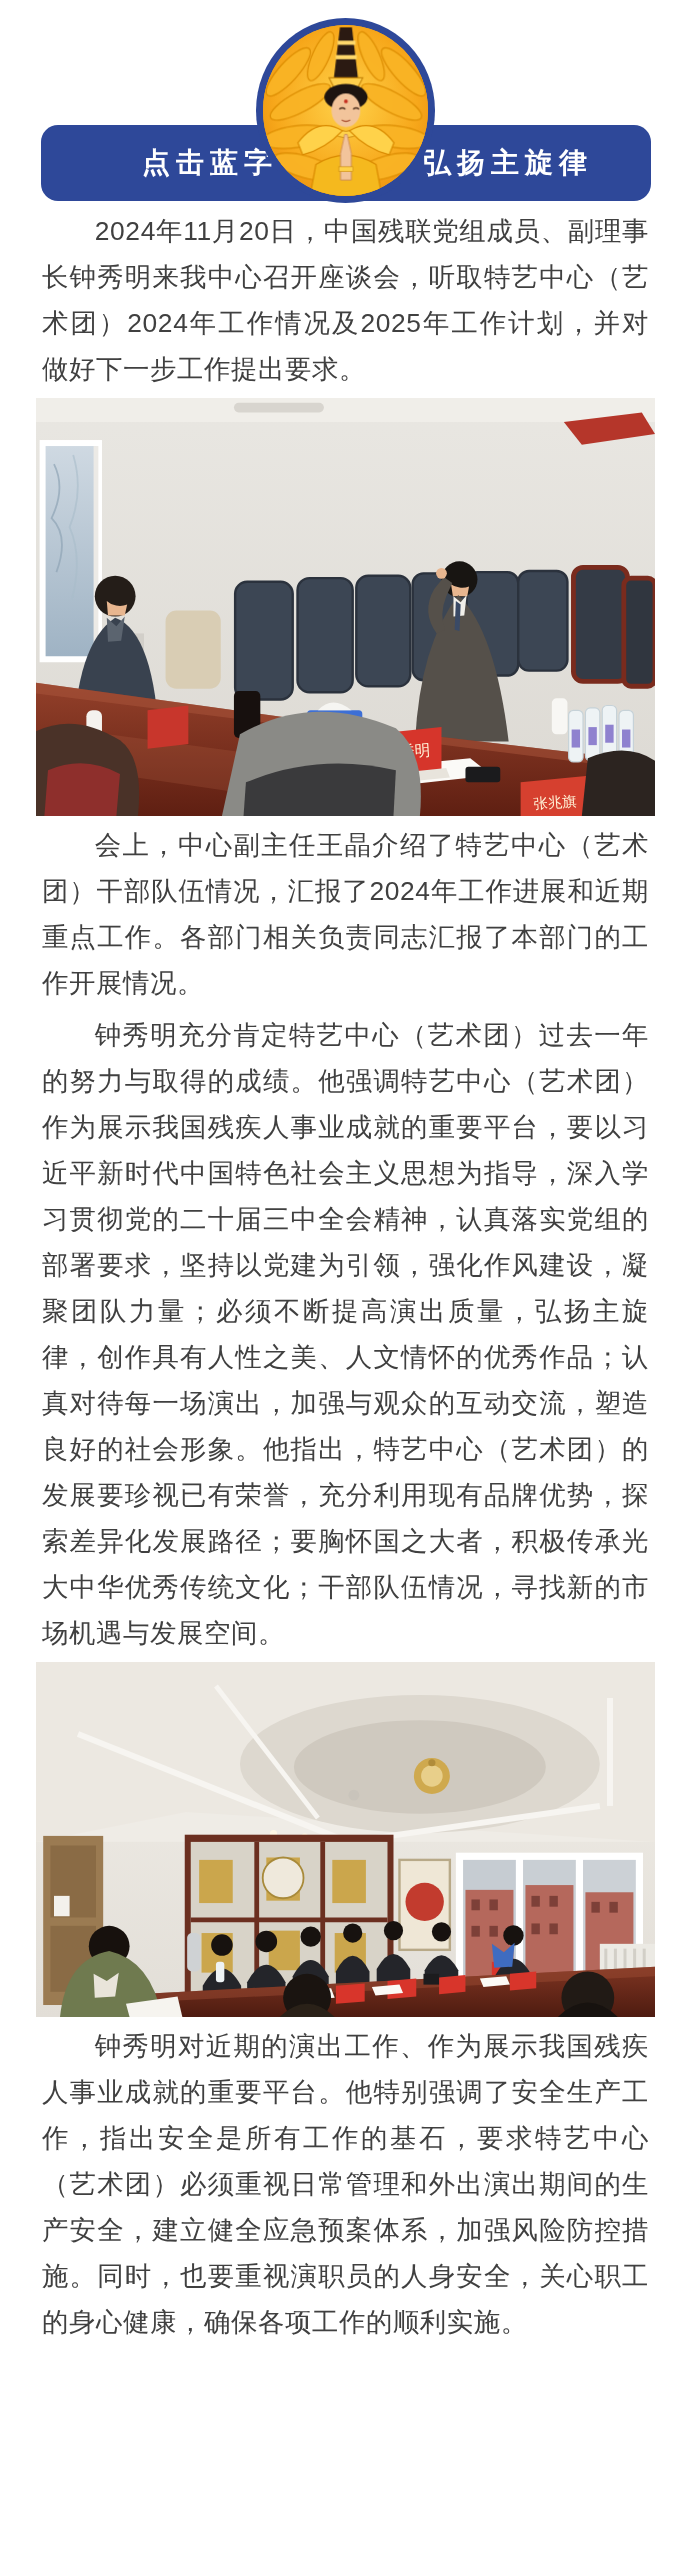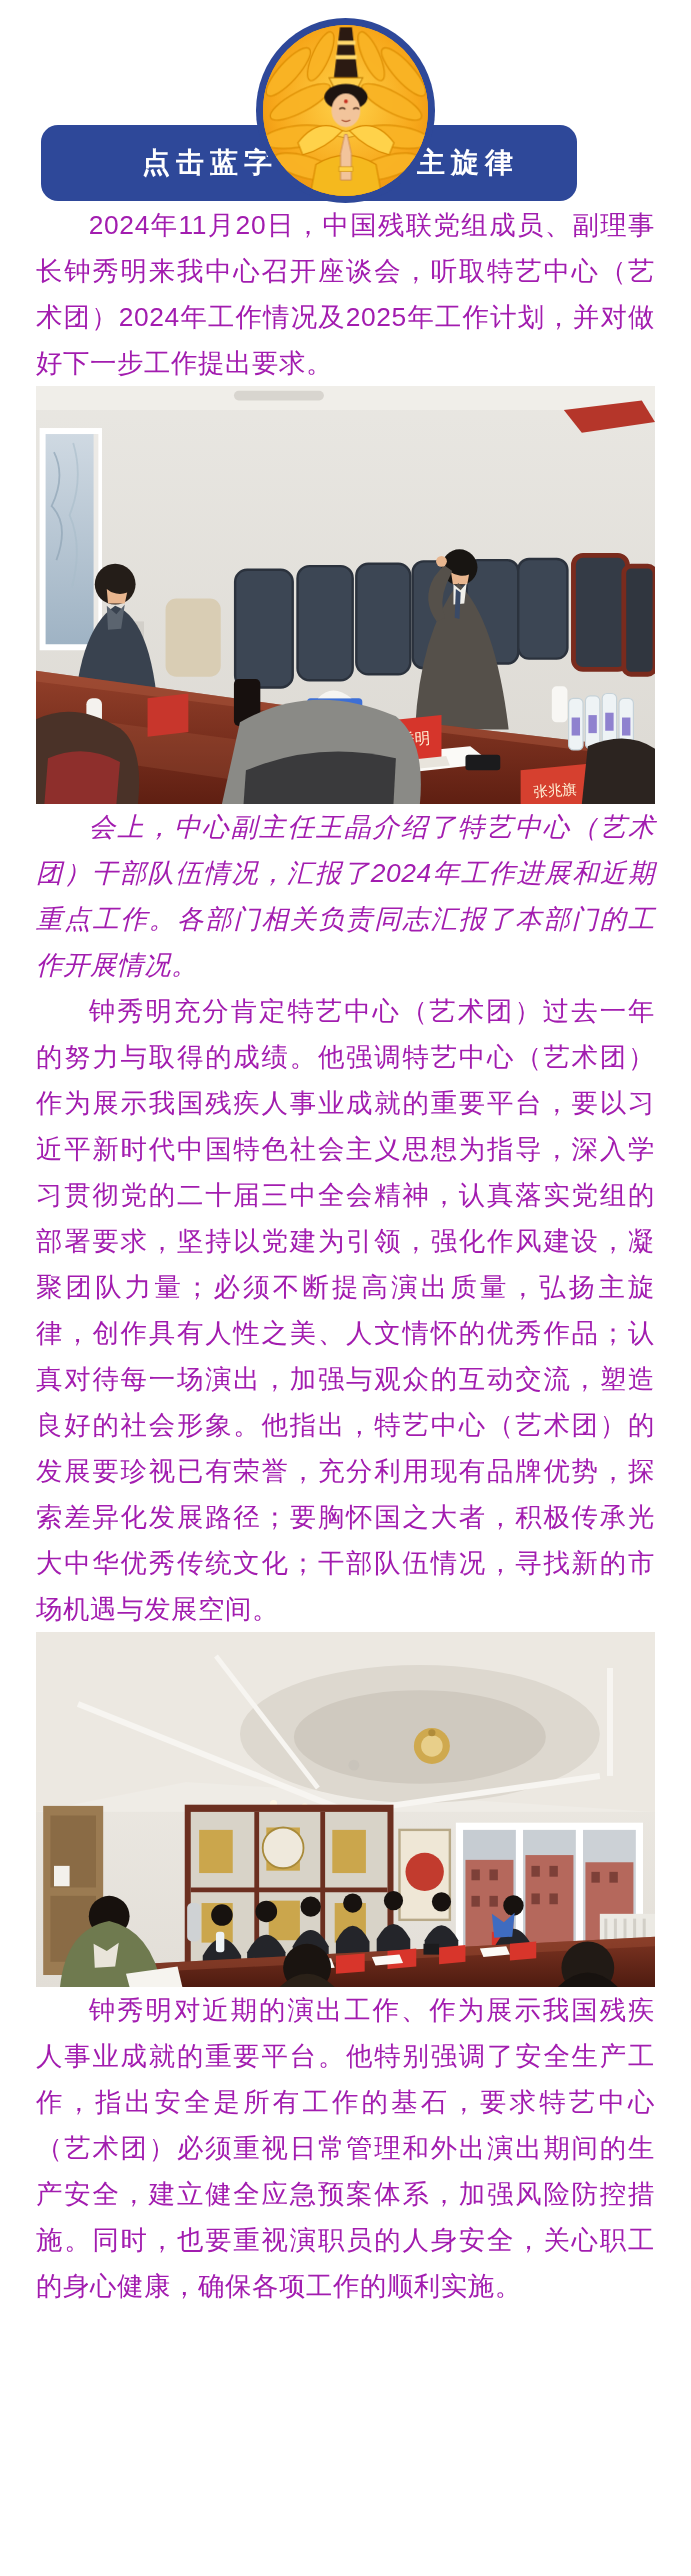--- a/index.html
+++ b/index.html
@@ -1,38 +1,38 @@
 <!DOCTYPE html>
 <html style="font-size:9.6px"><head>
 <meta charset="utf-8">
 <style>
   html,body{margin:0;padding:0;background:#ffffff;}
   body{width:691px;font-family:"Liberation Sans","DejaVu Sans",sans-serif;}
 
   
   .header{position:relative;height:202px;}
-  .banner{position:absolute;left:41px;top:125px;width:536px;height:76px;
+  .banner{position:absolute;left:41px;top:125px;width:610px;height:76px;
           background:#2e4899;border-radius:17px;}
   .banner-label{position:absolute;top:50%;transform:translateY(-50%);
           color:#ffffff;font-size:28px;font-weight:bold;letter-spacing:6px;white-space:nowrap;}
   .banner-label.left{left:101px;}
   .banner-label.right{right:58px;}
   .avatar-ring{position:absolute;left:256px;top:18px;width:179px;height:185px;
           background:#2e4899;border-radius:50%;}
   .avatar{position:absolute;left:6.6px;top:6.6px;right:6.6px;bottom:6.6px;
           border-radius:50%;overflow:hidden;background:#f7a81b;}
   .avatar svg{width:100%;height:100%;display:block;}
 
   
   main{padding:0 36px;}
-  p.body-text{margin:0;font-size:26.4px;line-height:46px;color:#a21caf;
+  p.body-text{margin:6px;font-size:26.4px;line-height:46px;color:#404040;
           text-align:justify;text-indent:2em;letter-spacing:0.6px;
           font-family:"Liberation Sans","DejaVu Sans",sans-serif;}
   .p1{margin-top:80px;}
-  .p2{margin-top:59px;font-style:italic;}
+  .p2{margin-top:59px;}
   .p3{margin-top:0;}
   .p4{margin-top:58px;margin-bottom:18.6px;}
 
   figure.photo{margin:0;padding:0;width:619px;overflow:hidden;}
   figure.photo svg{display:block;width:100%;height:100%;}
   .photo-1{margin-top:46px;height:418px;}
   .photo-2{margin-top:46px;height:355px;}
 </style>
 </head>
 <body>

